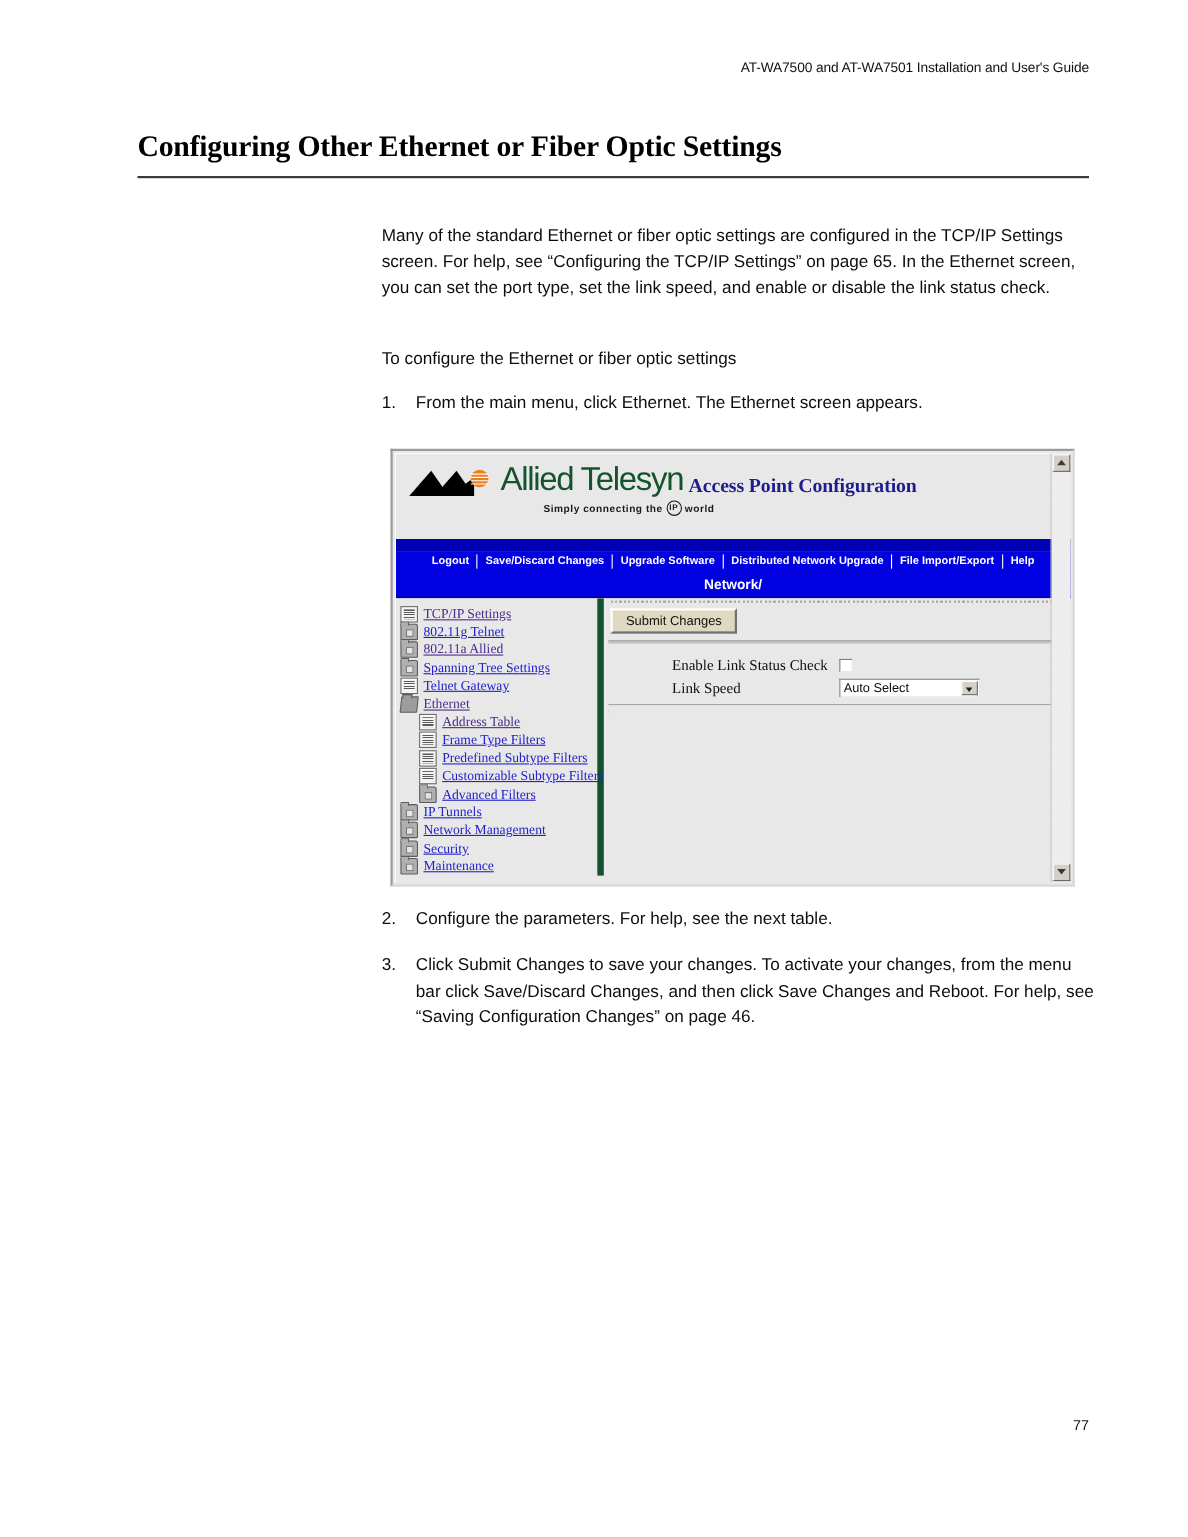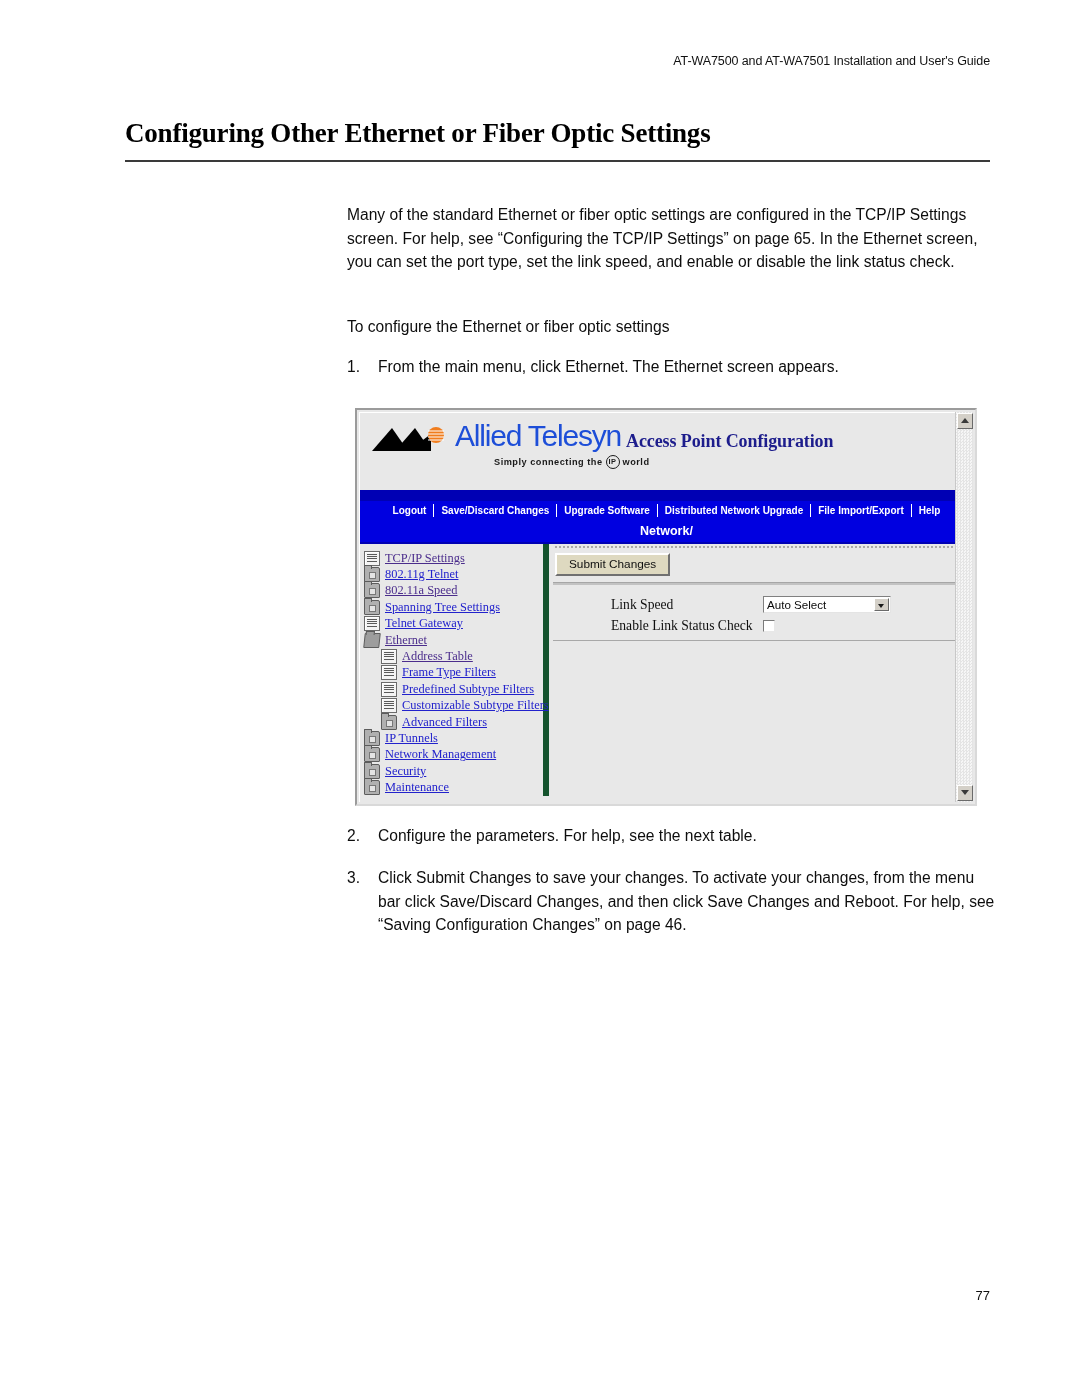--- a/index.html
+++ b/index.html
@@ -123,21 +123,21 @@
     left: 0; top: 2px;
     width: 78px; height: 25px;
   }
   #logo-word {
     position: absolute;
     left: 83px;
     top: -6px;
     font-family: "Liberation Sans", sans-serif;
     font-size: 30px;
     letter-spacing: -1.2px;
-    color: #1d4ed8;
+    color: #14532d;
     white-space: nowrap;
   }
   #logo-tag {
     position: absolute;
     left: 86px;
     top: 30px;
     font-family: "Liberation Sans", sans-serif;
     font-size: 9.2px;
     font-weight: bold;
     letter-spacing: 0.5px;
@@ -513,21 +513,21 @@
         <div class="tree-item">
           <span class="ic ic-doc"></span>
           <span class="tree-label">TCP/IP Settings</span>
         </div>
         <div class="tree-item">
           <span class="ic ic-folder"></span>
           <span class="tree-label blue">802.11g Telnet</span>
         </div>
         <div class="tree-item">
           <span class="ic ic-folder"></span>
-          <span class="tree-label">802.11a Speed</span>
+          <span class="tree-label">802.11a Allied</span>
         </div>
         <div class="tree-item">
           <span class="ic ic-folder"></span>
           <span class="tree-label blue">Spanning Tree Settings</span>
         </div>
         <div class="tree-item">
           <span class="ic ic-doc"></span>
           <span class="tree-label blue">Telnet Gateway</span>
         </div>
         <div class="tree-item">
@@ -572,30 +572,30 @@
         </div>
       </div>
 
       <div id="form-pane">
         <div id="form-top-rule"></div>
         <div id="submit-row">
           <span id="submit-button">Submit Changes</span>
         </div>
         <div class="pane-rule"></div>
         <div id="fields">
+          <div class="field-row">
+            <span class="field-label">Enable Link Status Check</span>
+            <span id="checkbox-linkstatus"></span>
+          </div>
           <div class="field-row">
             <span class="field-label">Link Speed</span>
             <span id="select-linkspeed">
               <span id="select-value">Auto Select</span>
               <span id="select-arrow"></span>
             </span>
-          </div>
-          <div class="field-row">
-            <span class="field-label">Enable Link Status Check</span>
-            <span id="checkbox-linkstatus"></span>
           </div>
         </div>
         <div class="pane-rule"></div>
         <div id="form-blank"></div>
       </div>
     </div>
   </div>
 
   <div id="scrollbar">
     <div class="sb-btn" id="sb-up"></div>

